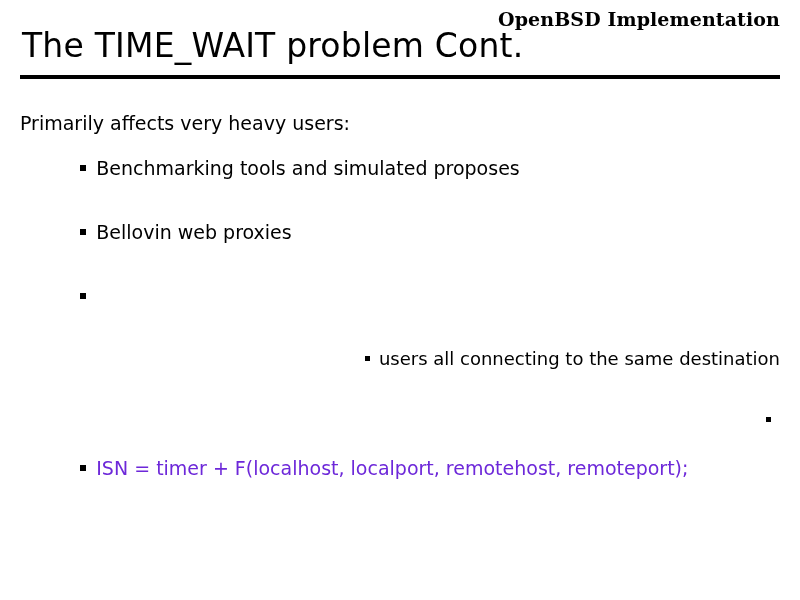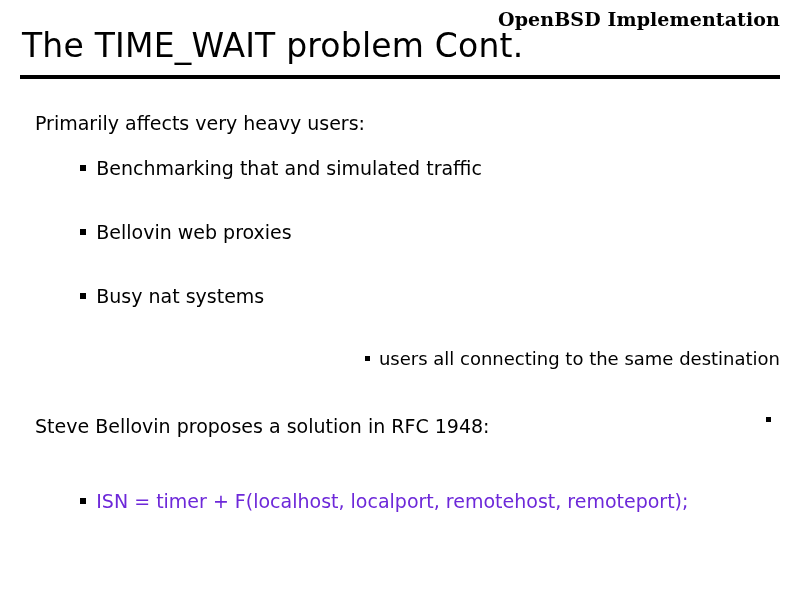--- a/index.html
+++ b/index.html
@@ -51,21 +51,21 @@
     top: 104px;
     left: 20px;
     width: 760px;
   }
   .line {
     font-size: 19px;
     line-height: 1.0;
     white-space: pre;
   }
   .lvl0 {
-    margin-left: 15px;
+    margin-left: 0px;
     margin-top: 10px;
     margin-bottom: 4px;
   }
   .lvl1 {
     margin-left: 24px;
     margin-top: 7px;
     position: relative;
   }
   .lvl2 {
     margin-left: 54px;
@@ -119,40 +119,39 @@
 
   <div class="title">The TIME_WAIT problem Cont.</div>
 
   <div class="rule"></div>
 
   <div class="body">
 
     <div class="line lvl0">Primarily affects very heavy users:</div>
 
     <div class="line lvl1">
-      <span class="bullet-sq"></span><span>Benchmarking that and simulated traffic</span>
+      <span class="bullet-sq"></span><span>Benchmarking tools and simulated proposes</span>
     </div>
 
     <div class="line lvl1">
       <span class="bullet-sq"></span><span>Bellovin web proxies</span>
     </div>
 
     <div class="line lvl1">
-      <span class="bullet-sq"></span><span>Busy nat systems</span>
+      <span class="bullet-sq"></span>
     </div>
 
     <div class="line lvl2">
       <span class="bullet-sq-sm"></span><span>users all connecting to the same destination</span>
     </div>
 
     <div class="line lvl2 empty-item">
       <span class="bullet-sq-sm"></span><span></span>
     </div>
 
-    <div class="line lvl0">Steve Bellovin proposes a solution in RFC 1948:</div>
 
     <div class="spacer-lg"></div>
 
     <div class="line lvl1 blue">
       <span class="bullet-sq"></span><span>ISN = timer + F(localhost, localport, remotehost, remoteport);</span>
     </div>
 
 
     <div class="line lvl3">
       

